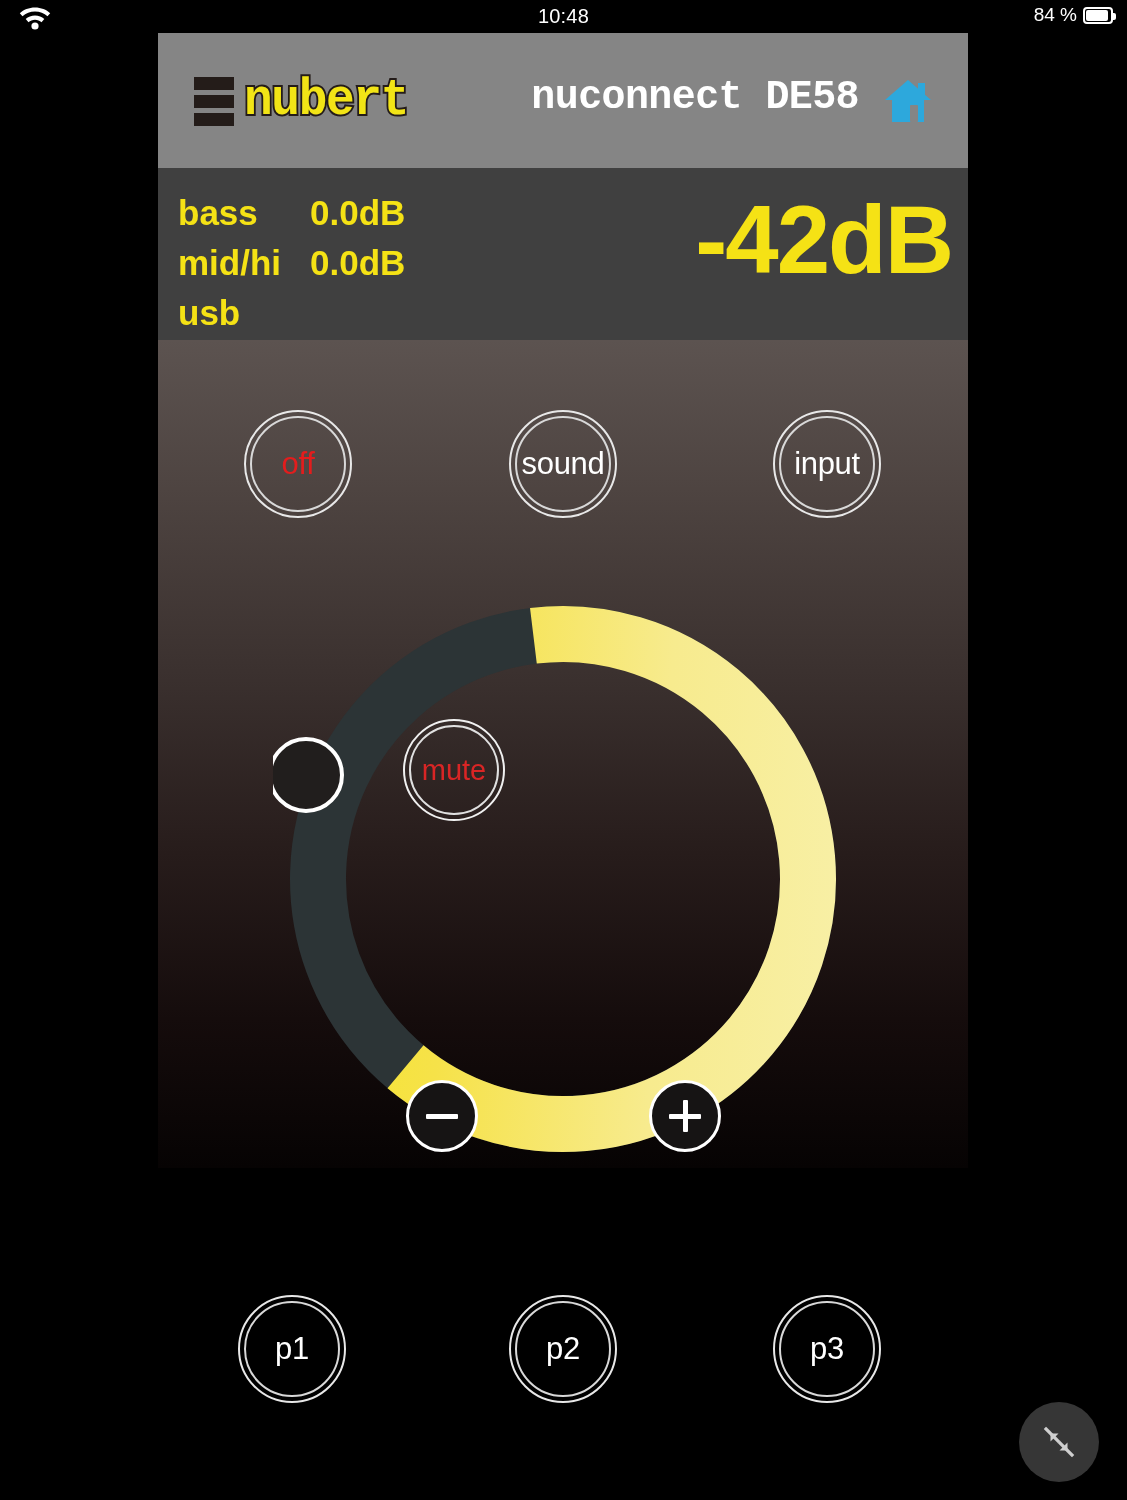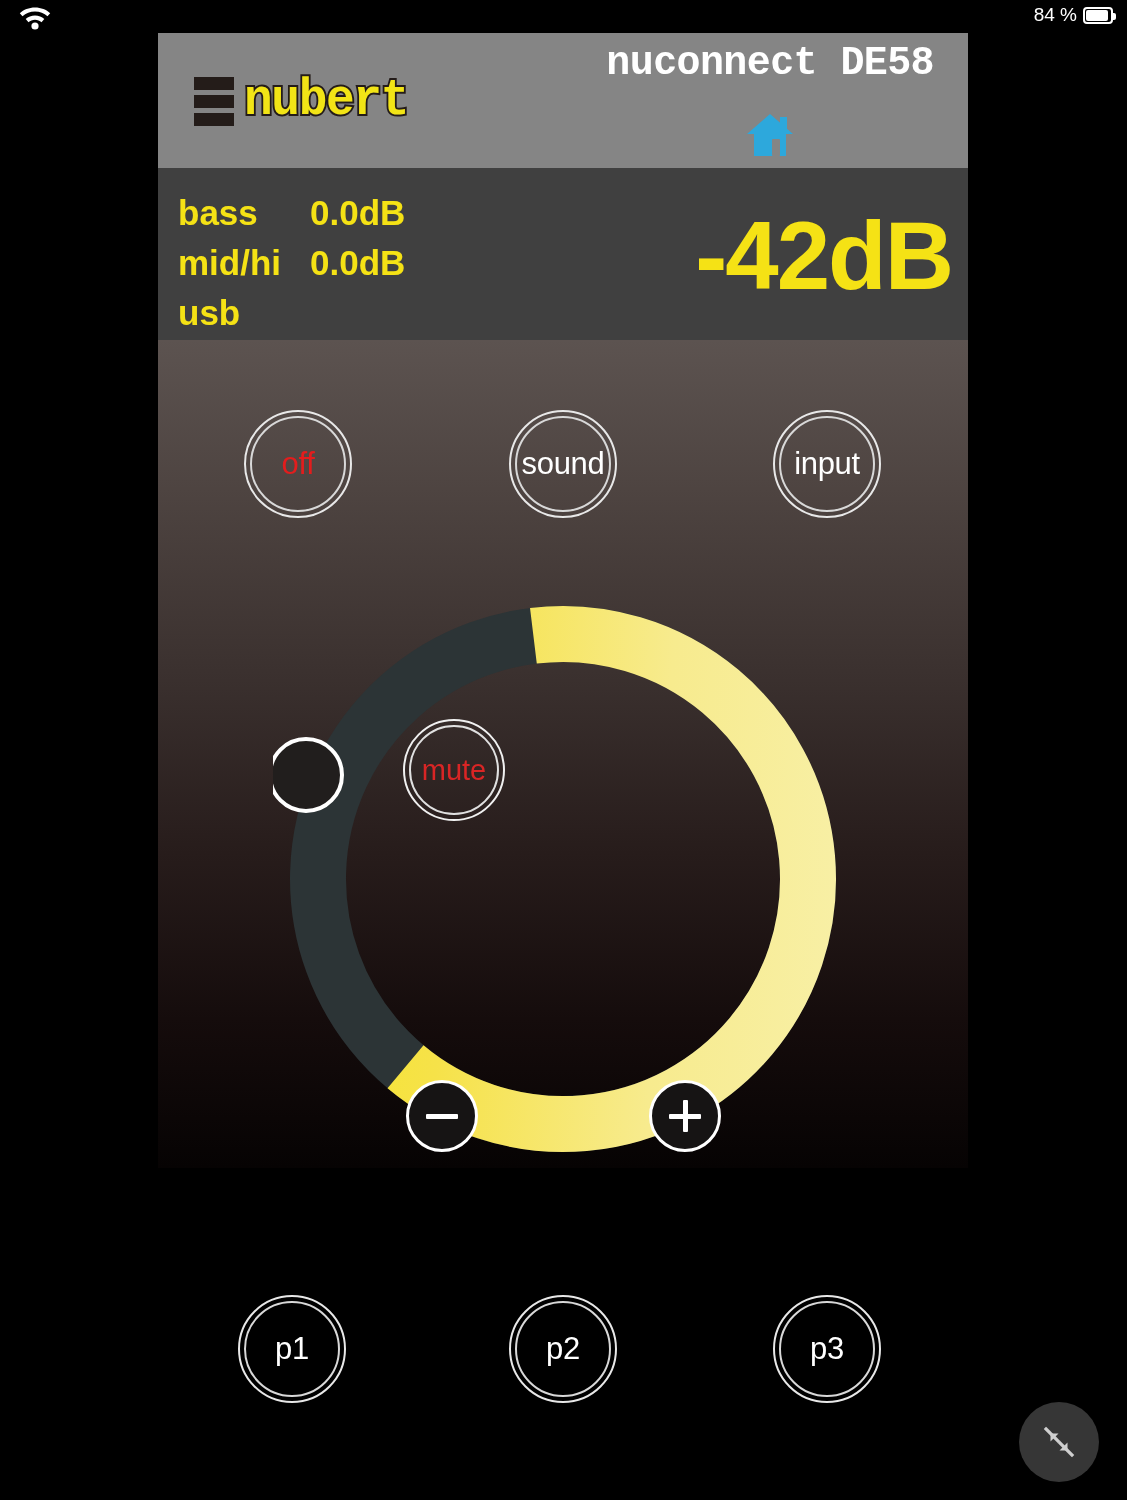--- a/index.html
+++ b/index.html
@@ -111,23 +111,22 @@
     letter-spacing: -1.5px;
     line-height: 1;
     -webkit-text-stroke: 4px #241c19;
     paint-order: stroke fill;
     font-stretch: condensed;
     transform: scaleX(0.92);
     transform-origin: left center;
   }
   .device {
     display: flex;
-    align-items: center;
+    align-items: flex-start;
     gap: 23px;
-    flex-direction: column;
   }
   .device-name {
     font-size: 40px;
     font-weight: bold;
     color: #ffffff;
     letter-spacing: -0.6px;
   }
   .house-icon { width: 52px; height: 52px; display: block; }
 
   
@@ -143,21 +142,21 @@
     color: #f5e215;
     font-size: 35px;
     line-height: 50px;
     font-weight: bold;
   }
   .info-row { display: flex; }
   .info-label { width: 132px; }
   .info-value { }
   .info-vol {
     position: absolute;
-    right: 16px; top: 40px;
+    right: 16px; top: 24px;
     color: #f5e215;
     font-size: 96px;
     font-weight: bold;
     letter-spacing: -2px;
     line-height: 1;
   }
 
   
   .panel {
     position: absolute;
@@ -292,20 +291,21 @@
 <body>
 
 <div class="statusbar">
   <span class="sb-wifi">
     <svg viewBox="0 0 34 26" width="34" height="26">
       <path d="M17 3.5c6 0 11.4 2.2 15.2 5.7l-2.7 3.1C26.2 9.3 21.8 7.5 17 7.5S7.8 9.3 4.5 12.3L1.8 9.2C5.6 5.7 11 3.5 17 3.5z" fill="#ffffff"></path>
       <path d="M17 11.5c3.6 0 6.9 1.3 9.3 3.5l-2.8 3.2c-1.7-1.5-4-2.4-6.5-2.4s-4.8.9-6.5 2.4l-2.8-3.2c2.4-2.2 5.7-3.5 9.3-3.5z" fill="#ffffff"></path>
       <circle cx="17" cy="22" r="3.6" fill="#ffffff"></circle>
     </svg>
   </span>
+  <div class="sb-time">10:48</div>
   <div class="sb-right">
     <span class="sb-batt-text">84 %</span>
     <span class="sb-batt">
       <i class="sb-batt-fill"></i>
     </span>
   </div>
 </div>
 
 <div class="app-header">
   <div class="brand">

